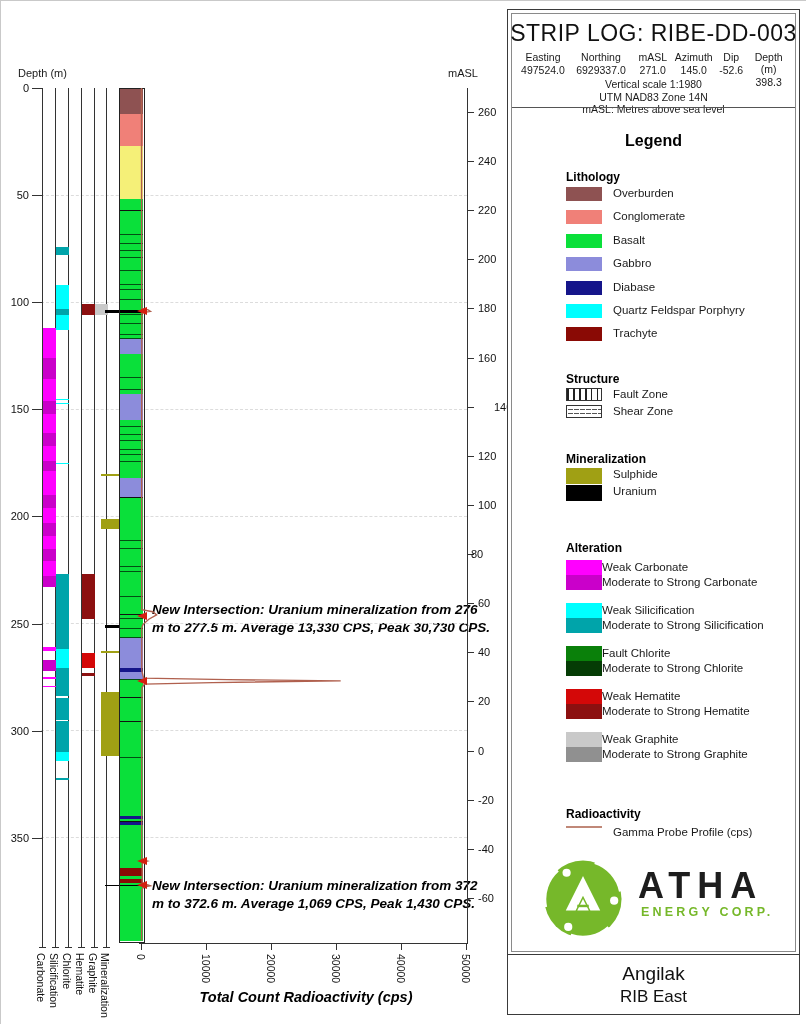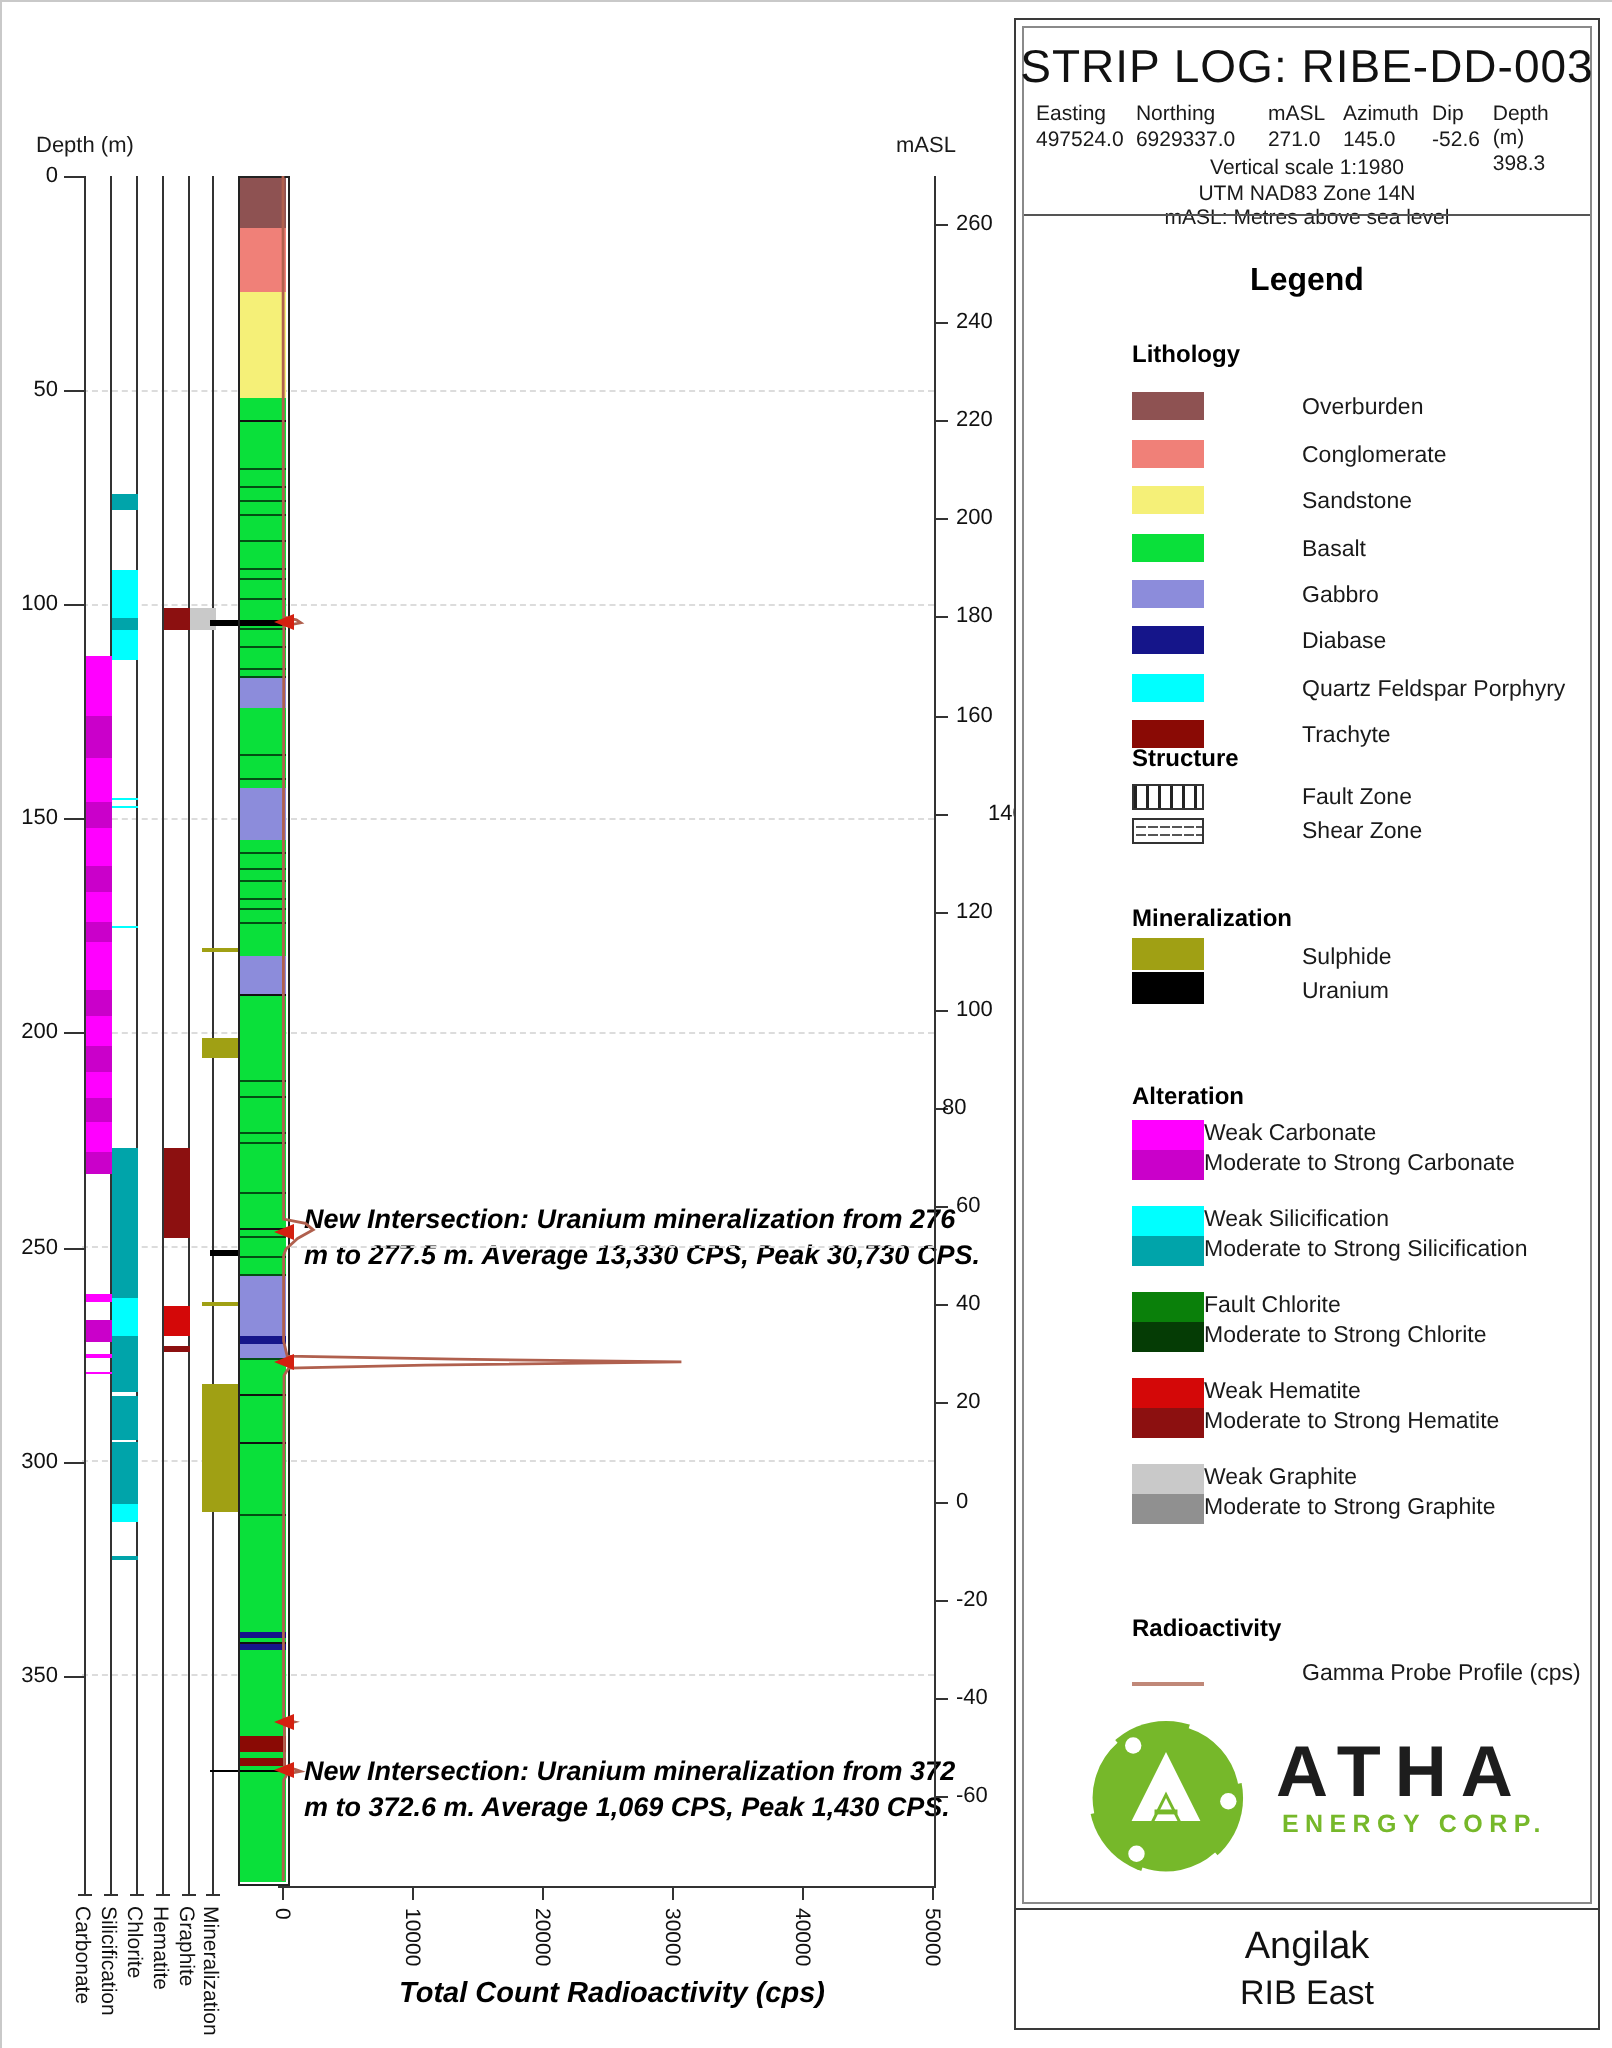--- a/index.html
+++ b/index.html
@@ -7,28 +7,28 @@
   .abs{position:absolute;}
   .lbl{position:absolute;font-size:11px;color:#1a1a1a;white-space:nowrap;}
   .vlbl{writing-mode:vertical-rl;}
   .annotation{position:absolute;font-size:13.5px;font-weight:bold;font-style:italic;color:#000;line-height:1.32;}
   .axis-title-x{position:absolute;font-size:14.5px;font-weight:bold;font-style:italic;color:#000;text-align:center;}
   .shear{background-image:repeating-linear-gradient(90deg, rgba(10,224,58,1) 0 1px, transparent 1px 4px),repeating-linear-gradient(0deg, rgba(0,66,10,0.95) 0 1px, transparent 1px 3px);border-top:1px solid rgba(0,0,0,.65);border-bottom:1px solid rgba(0,0,0,.65);box-sizing:border-box;}
   .panel{position:absolute;border:1.6px solid #3a3a3a;background:#fff;}
   .panel-inner{position:absolute;left:3px;top:3px;right:3px;bottom:3px;border:1px solid #8a8a8a;}
   .hdr-title{position:absolute;left:0;right:0;top:10px;text-align:center;font-size:23px;letter-spacing:.5px;color:#111;}
   .hdr-table{position:absolute;left:10px;right:8px;top:41px;display:flex;}
-  .hdr-col{text-align:left;font-size:10.5px;color:#1a1a1a;}
+  .hdr-col{text-align:center;font-size:10.5px;color:#1a1a1a;}
   .hdr-col .v{margin-top:1px;}
   .hdr-notes{position:absolute;left:0;right:0;top:68px;text-align:center;font-size:10.5px;color:#1a1a1a;line-height:1.2;}
   .hdr-divider{position:absolute;left:4px;right:4px;top:97px;border-top:1px solid #555;}
   .legend-title{position:absolute;left:0;right:0;top:122px;text-align:center;font-size:16px;font-weight:bold;color:#000;}
   .sec-head{position:absolute;left:58px;font-size:12px;font-weight:bold;color:#000;}
   .leg-list{position:absolute;left:58px;}
-  .leg-row{display:flex;align-items:flex-end;gap:38px;}
+  .leg-row{display:flex;align-items:flex-start;}
   .leg-swatch{width:36px;height:14px;flex:0 0 36px;}
   .leg-label{margin-left:11px;font-size:11.5px;color:#1a1a1a;white-space:nowrap;}
   .pat-fault{background-image:repeating-linear-gradient(90deg,#222 0 1.5px,transparent 1.5px 6px);border:1px solid #333;box-sizing:border-box;background-color:#fff;}
   .pat-shear{background-image:repeating-linear-gradient(90deg,#fff 0 1px,transparent 1px 6px),repeating-linear-gradient(0deg,transparent 0 3px,#555 3px 4px);border:1px solid #333;box-sizing:border-box;background-color:#fff;}
   .alt-pair{display:flex;margin-bottom:13px;}
   .alt-swatch{width:36px;flex:0 0 36px;height:30px;display:flex;flex-direction:column;}
   .alt-swatch div{flex:1;}
   .alt-labels{font-size:11.5px;color:#1a1a1a;line-height:15px;white-space:nowrap;}
   .logo-atha{position:absolute;font-weight:bold;font-size:36px;letter-spacing:7px;color:#1d1d1d;}
   .logo-corp{position:absolute;font-size:12.5px;letter-spacing:3.2px;font-weight:bold;}
@@ -293,24 +293,20 @@
     <div class="leg-list" id="leg-lith" style="top:177px;">
         <div class="leg-row" style="height: 23.4px;">
           <div class="leg-swatch" style="background: rgb(142, 82, 82);"></div>
           <div class="leg-label">Overburden</div>
         </div>
         <div class="leg-row" style="height: 23.4px;">
           <div class="leg-swatch" style="background: rgb(240, 128, 120);"></div>
           <div class="leg-label">Conglomerate</div>
         </div>
         <div class="leg-row" style="height: 23.4px;">
-          <div class="leg-swatch" style="background: rgb(245, 240, 120);"></div>
-          <div class="leg-label">Sandstone</div>
-        </div>
-        <div class="leg-row" style="height: 23.4px;">
           <div class="leg-swatch" style="background: rgb(10, 224, 58);"></div>
           <div class="leg-label">Basalt</div>
         </div>
         <div class="leg-row" style="height: 23.4px;">
           <div class="leg-swatch" style="background: rgb(140, 140, 219);"></div>
           <div class="leg-label">Gabbro</div>
         </div>
         <div class="leg-row" style="height: 23.4px;">
           <div class="leg-swatch" style="background: rgb(21, 21, 138);"></div>
           <div class="leg-label">Diabase</div>

